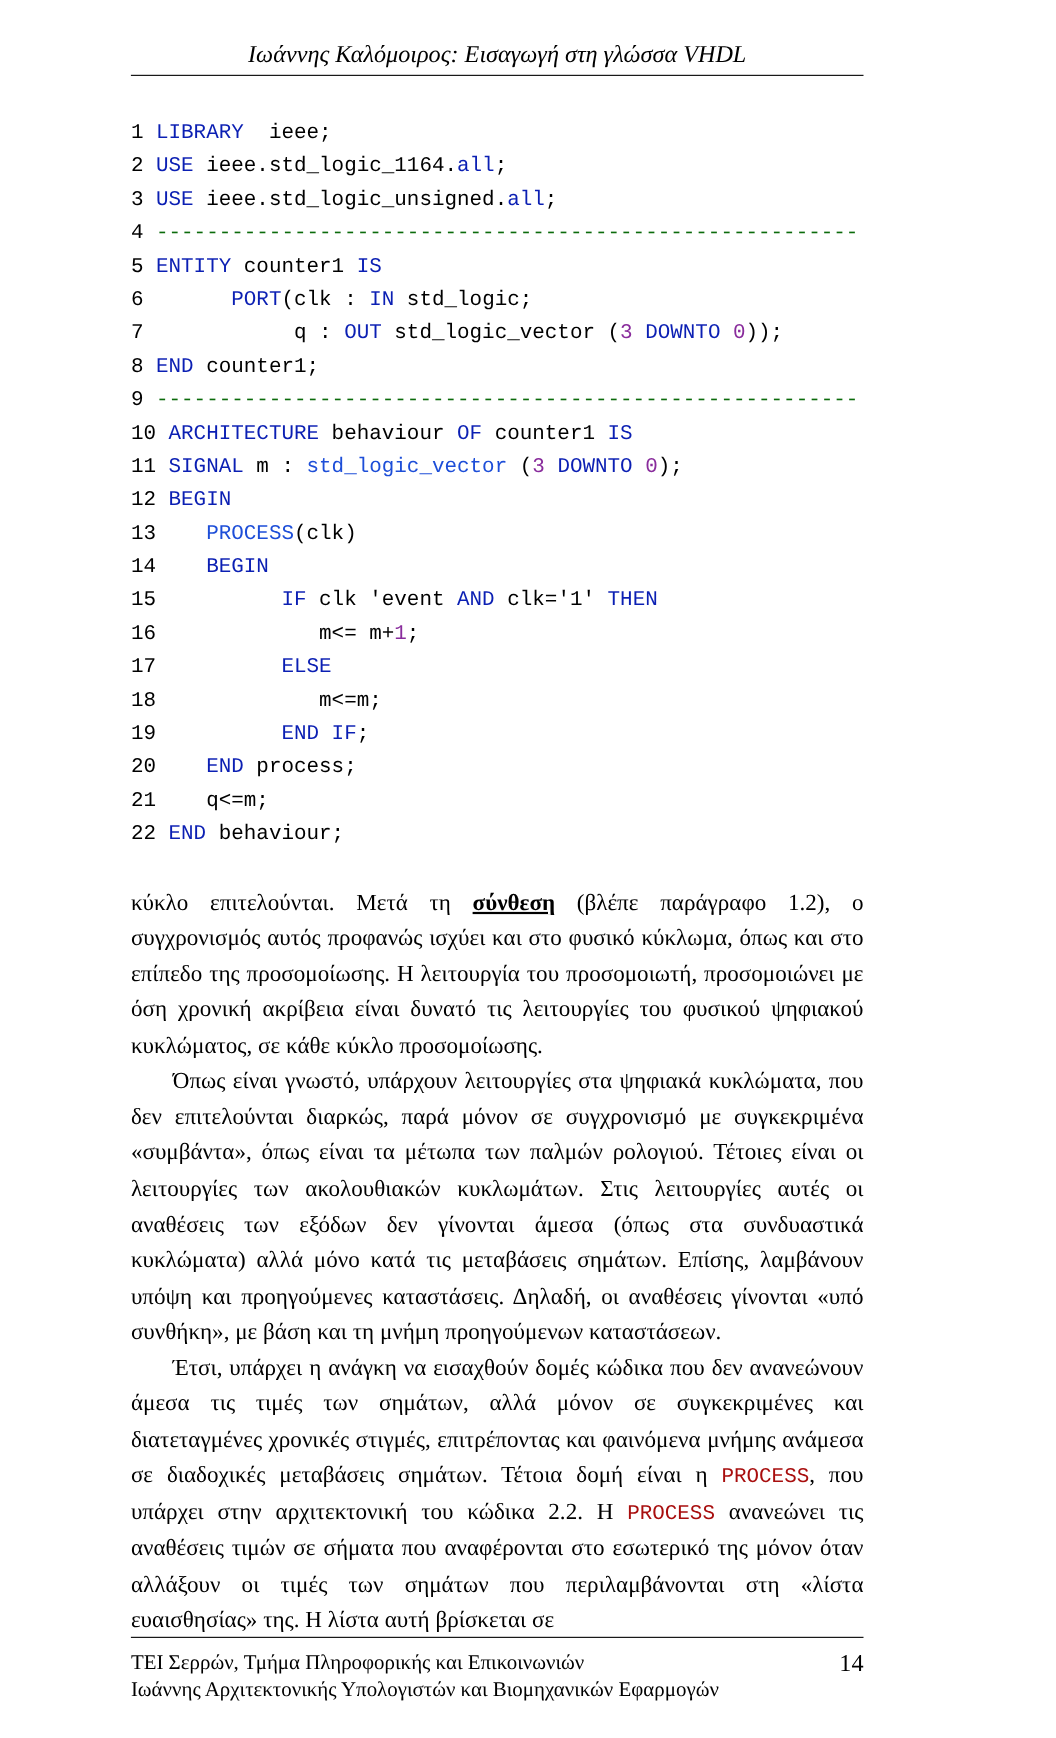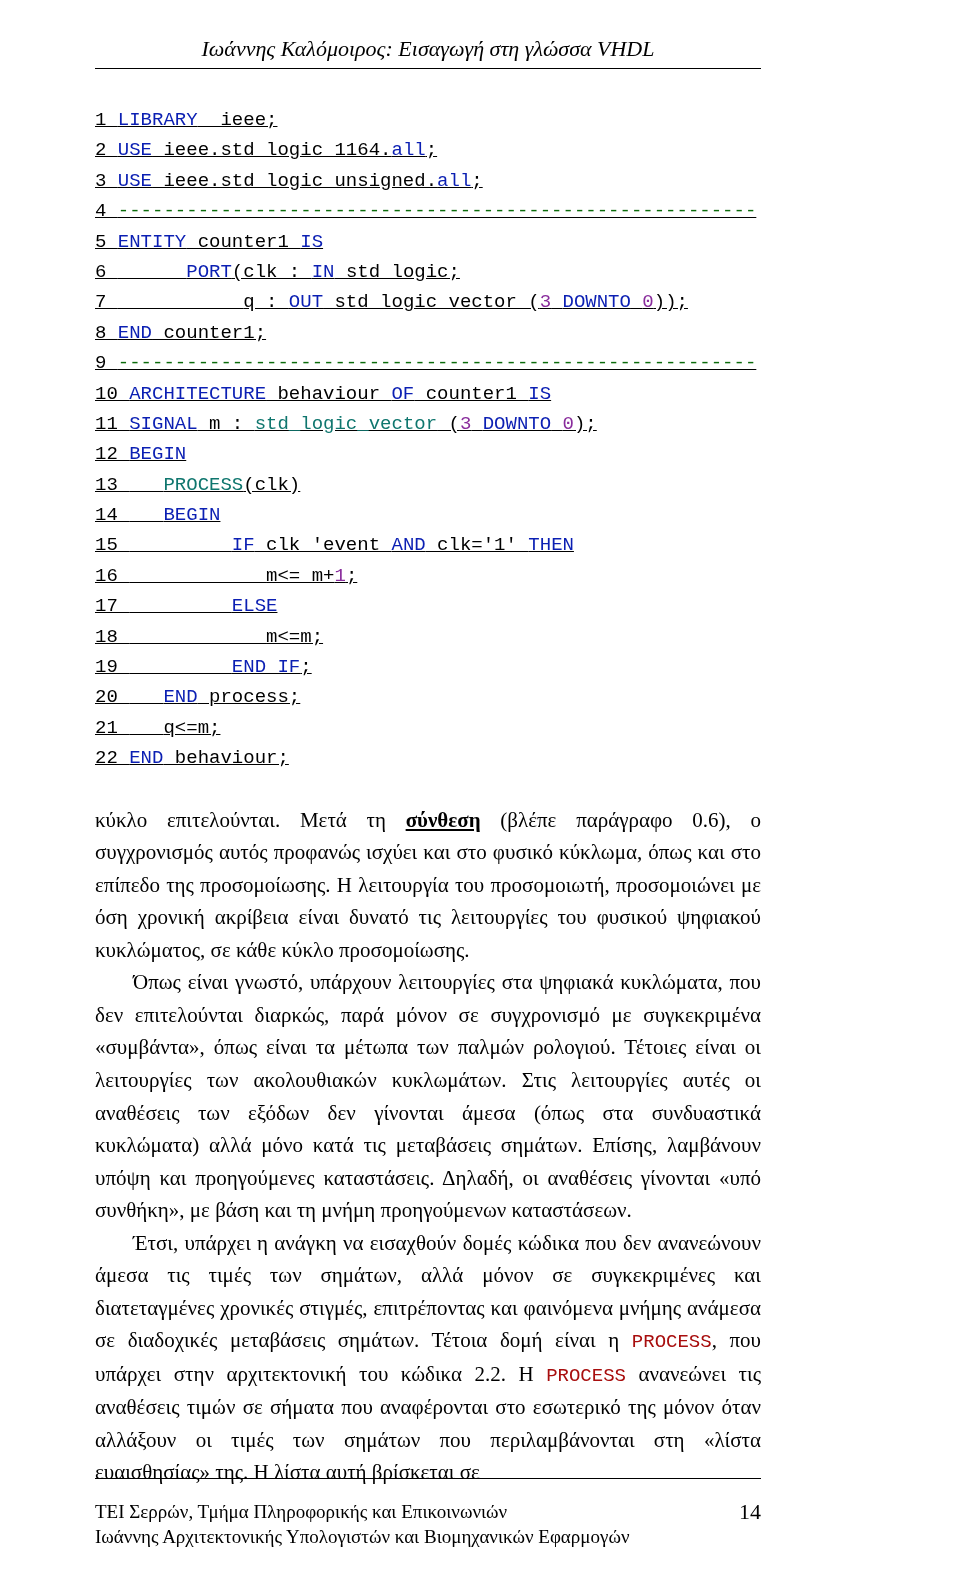--- a/index.html
+++ b/index.html
@@ -9,42 +9,42 @@
     background: #ffffff;
     font-family: "Times New Roman", Times, serif;
     color: #000000;
   }
   .page {
     width: 856px;
     min-height: 1580px;
     box-sizing: border-box;
     padding: 36px 95px 40px 95px;
     position: relative;
+    margin-left: 24px;
   }
   .running-head {
     text-align: center;
     font-style: italic;
     font-size: 22px;
     border-bottom: 1px solid #000;
     padding-bottom: 6px;
     margin-bottom: 36px;
   }
   .code-block {
     font-family: "Courier New", Courier, monospace;
     font-size: 19px;
     line-height: 1.6;
     white-space: pre;
     margin-bottom: 30px;
-    text-decoration: underline;
   }
   .code-line {
     display: block;
   }
   .kw-blue { color: #0b1fb3; }
-  .kw-red  { color: #0f766e; }
+  .kw-red  { color: #1d4ed8; }
   .kw-black{ color: #000000; }
   .dashes  { color: #0b6b0b; }
   .num-lit { color: #892c9c; }
   .caption {
     font-size: 20px;
     margin: 10px 0 34px 0;
   }
   .caption .cap-bold { font-weight: bold; }
   .body-text {
     font-size: 21px;
@@ -63,21 +63,21 @@
     font-family: "Courier New", Courier, monospace;
     font-size: 19px;
     color: #a80e0e;
   }
   .footer {
     position: absolute;
     left: 95px;
     right: 95px;
     bottom: 30px;
     border-top: 1px solid #000;
-    padding-top: 20px;
+    padding-top: 10px;
     font-size: 19px;
     display: flex;
     justify-content: space-between;
     align-items: flex-start;
   }
   .footer-left {
     line-height: 1.35;
   }
   .footer-right {
     font-size: 22px;
@@ -88,21 +88,21 @@
 
 <div class="page">
 
   <div class="running-head">Ιωάννης Καλόμοιρος: Εισαγωγή στη γλώσσα VHDL</div>
 
   <div class="code-block" id="code-listing"><span class="code-line"><span class="kw-black">1 </span><span class="kw-blue">LIBRARY</span><span class="kw-black">  ieee;</span></span><span class="code-line"><span class="kw-black">2 </span><span class="kw-blue">USE</span><span class="kw-black"> ieee.std_logic_1164.</span><span class="kw-blue">all</span><span class="kw-black">;</span></span><span class="code-line"><span class="kw-black">3 </span><span class="kw-blue">USE</span><span class="kw-black"> ieee.std_logic_unsigned.</span><span class="kw-blue">all</span><span class="kw-black">;</span></span><span class="code-line"><span class="kw-black">4 </span><span class="dashes">--------------------------------------------------------</span></span><span class="code-line"><span class="kw-black">5 </span><span class="kw-blue">ENTITY</span><span class="kw-black"> counter1 </span><span class="kw-blue">IS</span></span><span class="code-line"><span class="kw-black">6 </span><span>      </span><span class="kw-blue">PORT</span><span class="kw-black">(clk : </span><span class="kw-blue">IN</span><span class="kw-black"> std_logic;</span></span><span class="code-line"><span class="kw-black">7 </span><span>           </span><span class="kw-black">q : </span><span class="kw-blue">OUT</span><span class="kw-black"> std_logic_vector (</span><span class="num-lit">3</span><span class="kw-black"> </span><span class="kw-blue">DOWNTO</span><span class="kw-black"> </span><span class="num-lit">0</span><span class="kw-black">));</span></span><span class="code-line"><span class="kw-black">8 </span><span class="kw-blue">END</span><span class="kw-black"> counter1;</span></span><span class="code-line"><span class="kw-black">9 </span><span class="dashes">--------------------------------------------------------</span></span><span class="code-line"><span class="kw-black">10 </span><span class="kw-blue">ARCHITECTURE</span><span class="kw-black"> behaviour </span><span class="kw-blue">OF</span><span class="kw-black"> counter1 </span><span class="kw-blue">IS</span></span><span class="code-line"><span class="kw-black">11 </span><span class="kw-blue">SIGNAL</span><span class="kw-black"> m : </span><span class="kw-red">std_logic_vector</span><span class="kw-black"> (</span><span class="num-lit">3</span><span class="kw-black"> </span><span class="kw-blue">DOWNTO</span><span class="kw-black"> </span><span class="num-lit">0</span><span class="kw-black">);</span></span><span class="code-line"><span class="kw-black">12 </span><span class="kw-blue">BEGIN</span></span><span class="code-line"><span class="kw-black">13 </span><span>   </span><span class="kw-red">PROCESS</span><span class="kw-black">(clk)</span></span><span class="code-line"><span class="kw-black">14 </span><span>   </span><span class="kw-blue">BEGIN</span></span><span class="code-line"><span class="kw-black">15 </span><span>         </span><span class="kw-blue">IF</span><span class="kw-black"> clk 'event </span><span class="kw-blue">AND</span><span class="kw-black"> clk='1' </span><span class="kw-blue">THEN</span></span><span class="code-line"><span class="kw-black">16 </span><span>            </span><span class="kw-black">m&lt;= m+</span><span class="num-lit">1</span><span class="kw-black">;</span></span><span class="code-line"><span class="kw-black">17 </span><span>         </span><span class="kw-blue">ELSE</span></span><span class="code-line"><span class="kw-black">18 </span><span>            </span><span class="kw-black">m&lt;=m;</span></span><span class="code-line"><span class="kw-black">19 </span><span>         </span><span class="kw-blue">END IF</span><span class="kw-black">;</span></span><span class="code-line"><span class="kw-black">20 </span><span>   </span><span class="kw-blue">END</span><span class="kw-black"> process;</span></span><span class="code-line"><span class="kw-black">21 </span><span>   </span><span class="kw-black">q&lt;=m;</span></span><span class="code-line"><span class="kw-black">22 </span><span class="kw-blue">END</span><span class="kw-black"> behaviour;</span></span></div>
 
 
   <div class="body-text">
     <p class="first">
-      <span>κύκλο επιτελούνται. Μετά τη </span><span class="b">σύνθεση</span><span> (βλέπε παράγραφο 0.6), ο συγχρονισμός αυτός προφανώς ισχύει και στο φυσικό κύκλωμα, όπως και στο επίπεδο της προσομοίωσης. Η λειτουργία του προσομοιωτή, προσομοιώνει με όση χρονική ακρίβεια είναι δυνατό τις λειτουργίες του φυσικού ψηφιακού κυκλώματος, σε κάθε κύκλο προσομοίωσης.</span>
+      <span>κύκλο επιτελούνται. Μετά τη </span><span class="b">σύνθεση</span><span> (βλέπε παράγραφο 1.2), ο συγχρονισμός αυτός προφανώς ισχύει και στο φυσικό κύκλωμα, όπως και στο επίπεδο της προσομοίωσης. Η λειτουργία του προσομοιωτή, προσομοιώνει με όση χρονική ακρίβεια είναι δυνατό τις λειτουργίες του φυσικού ψηφιακού κυκλώματος, σε κάθε κύκλο προσομοίωσης.</span>
     </p>
     <p>Όπως είναι γνωστό, υπάρχουν λειτουργίες στα ψηφιακά κυκλώματα, που δεν επιτελούνται διαρκώς, παρά μόνον σε συγχρονισμό με συγκεκριμένα «συμβάντα», όπως είναι τα μέτωπα των παλμών ρολογιού. Τέτοιες είναι οι λειτουργίες των ακολουθιακών κυκλωμάτων. Στις λειτουργίες αυτές οι αναθέσεις των εξόδων δεν γίνονται άμεσα (όπως στα συνδυαστικά κυκλώματα) αλλά μόνο κατά τις μεταβάσεις σημάτων. Επίσης, λαμβάνουν υπόψη και προηγούμενες καταστάσεις. Δηλαδή, οι αναθέσεις γίνονται «υπό συνθήκη», με βάση και τη μνήμη προηγούμενων καταστάσεων.</p>
     <p>
       <span>Έτσι, υπάρχει η ανάγκη να εισαχθούν δομές κώδικα που δεν ανανεώνουν άμεσα τις τιμές των σημάτων, αλλά μόνον σε συγκεκριμένες και διατεταγμένες χρονικές στιγμές, επιτρέποντας και φαινόμενα μνήμης ανάμεσα σε διαδοχικές μεταβάσεις σημάτων. Τέτοια δομή είναι η </span><span class="mono">PROCESS</span><span>, που υπάρχει στην αρχιτεκτονική του κώδικα 2.2. Η </span><span class="mono">PROCESS</span><span> ανανεώνει τις αναθέσεις τιμών σε σήματα που αναφέρονται στο εσωτερικό της μόνον όταν αλλάξουν οι τιμές των σημάτων που περιλαμβάνονται στη «λίστα ευαισθησίας» της. Η λίστα αυτή βρίσκεται σε</span>
     </p>
   </div>
 
   <div class="footer">
     <div class="footer-left">
       <div>ΤΕΙ Σερρών, Τμήμα Πληροφορικής και Επικοινωνιών</div>

